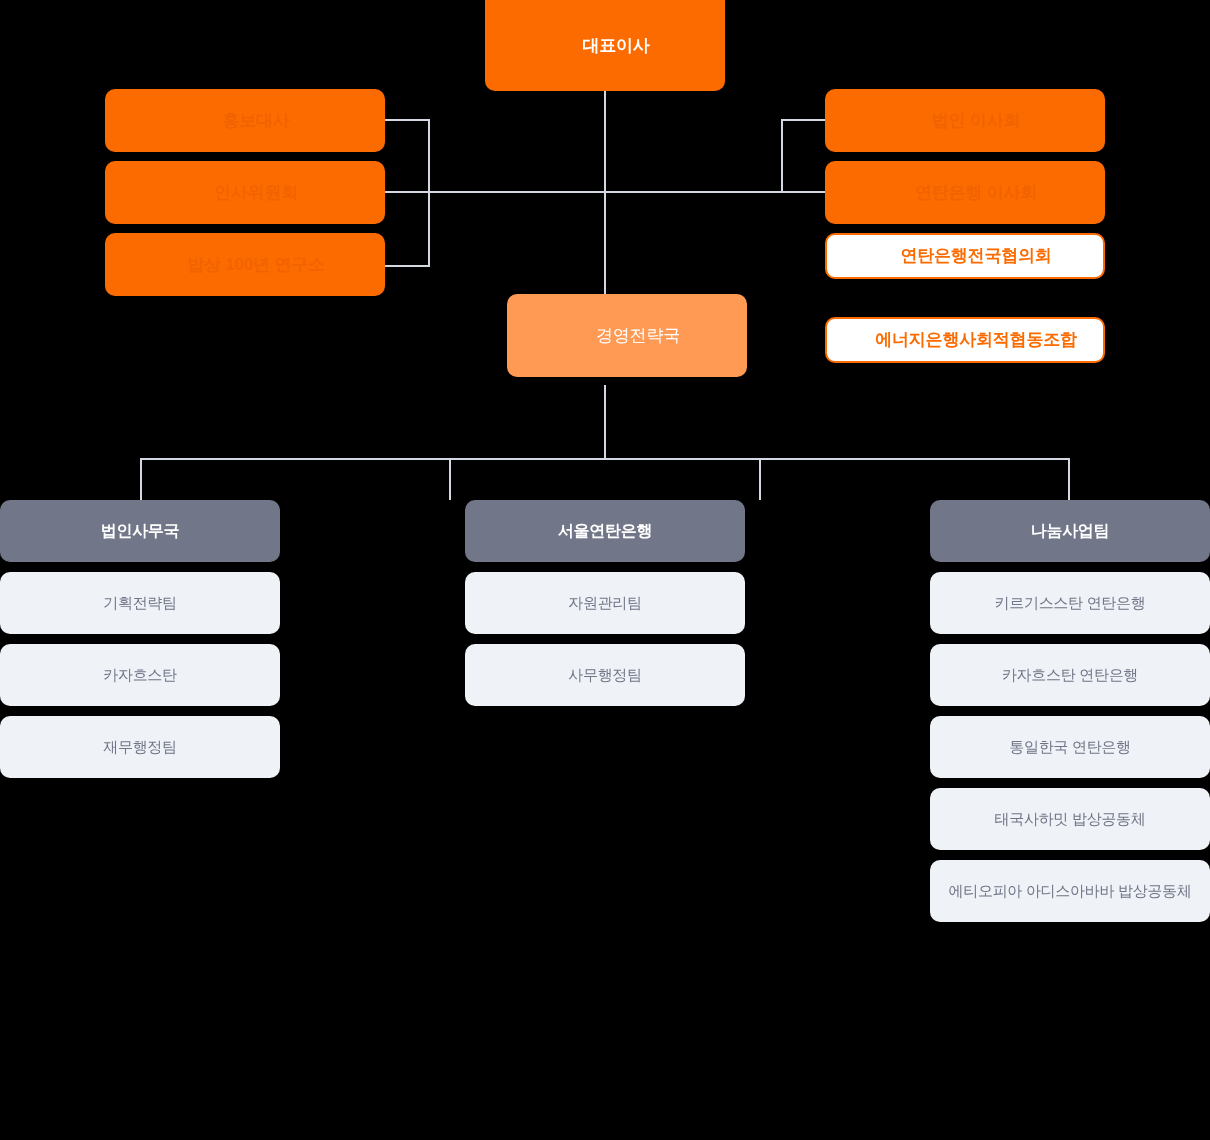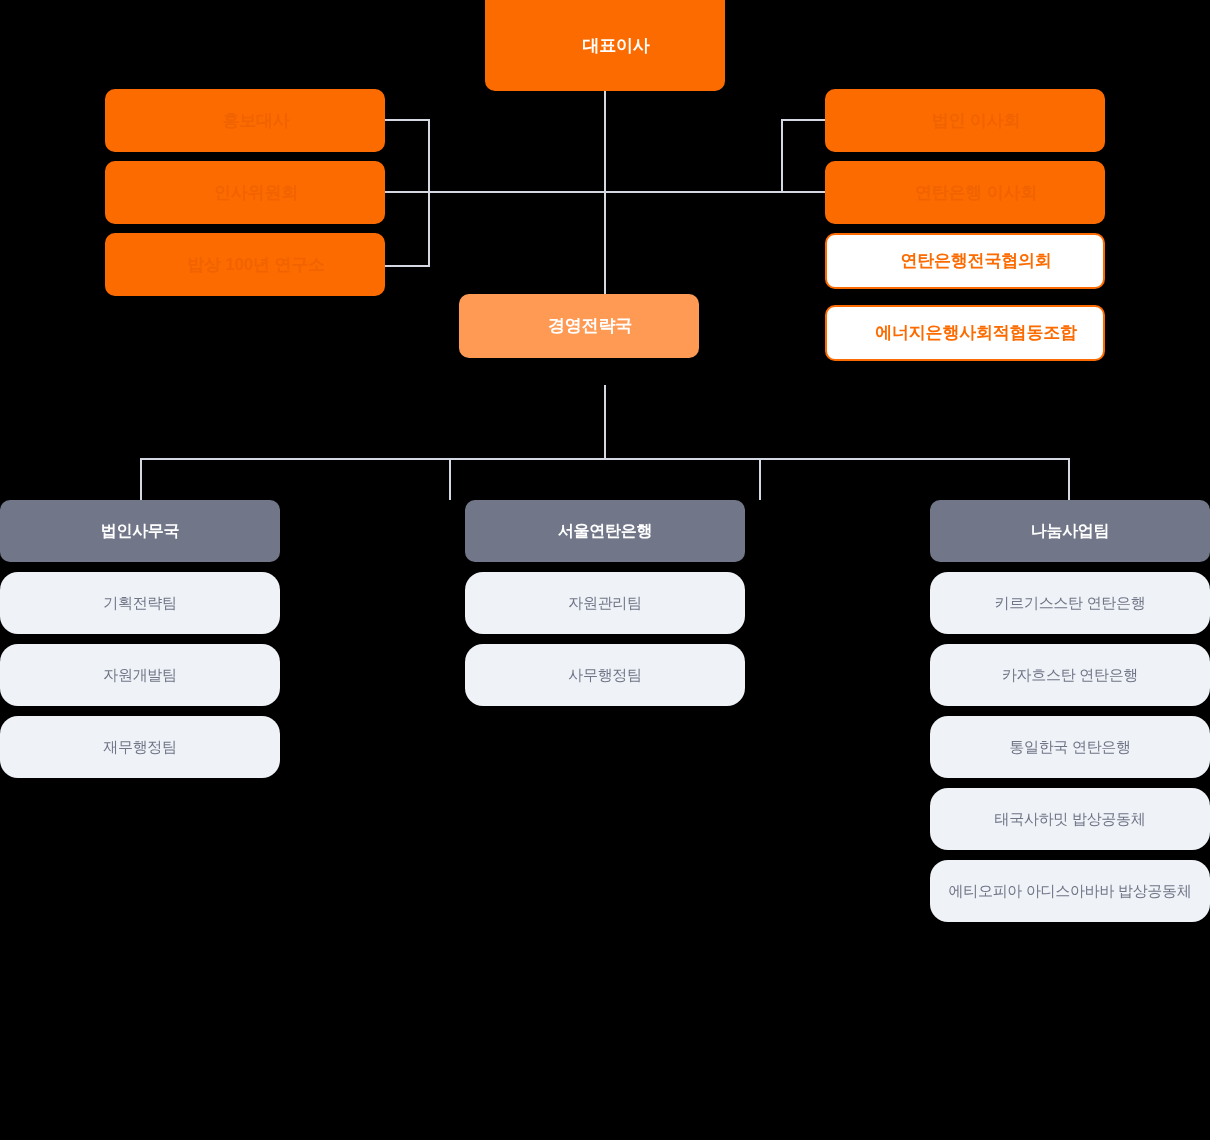--- a/index.html
+++ b/index.html
@@ -64,34 +64,34 @@
   }
 
   
   .node-outline {
     background: #ffffff;
     color: #fc6b00;
     border: 2px solid #fc6b00;
     font-size: 17px;
     font-weight: bold;
     width: 280px;
-    height: 56px;
+    height: 46px;
     left: 825px;
   }
 
   
   .node-strategy {
     background: #ff9a55;
     color: #ffffff;
     font-size: 17px;
-    font-weight: bold;
-    left: 459px;
+    font-weight: normal;
+    left: 507px;
     top: 294px;
     width: 240px;
-    height: 64px;
+    height: 83px;
   }
 
   
   .columns {
     position: absolute;
     left: 0px;
     top: 500px;
     width: 1210px;
     display: flex;
     justify-content: space-between;
@@ -112,21 +112,21 @@
     font-weight: bold;
     display: flex;
     align-items: center;
     justify-content: center;
     text-align: center;
     letter-spacing: -0.3px;
     box-sizing: border-box;
   }
   .dept-item {
     height: 62px;
-    border-radius: 18px;
+    border-radius: 10px;
     background: #eff2f7;
     color: #6f7486;
     font-size: 15px;
     font-weight: normal;
     display: flex;
     align-items: center;
     justify-content: center;
     text-align: center;
     letter-spacing: -0.3px;
     box-sizing: border-box;
@@ -167,28 +167,28 @@
 
   <div class="node node-strategy">경영전략국</div>
 
   <div class="node node-faded" style="left:105px; top:89px;">홍보대사</div>
   <div class="node node-faded" style="left:105px; top:161px;">인사위원회</div>
   <div class="node node-faded" style="left:105px; top:233px;">밥상 100년 연구소</div>
 
   <div class="node node-faded" style="left:825px; top:89px;">법인 이사회</div>
   <div class="node node-faded" style="left:825px; top:161px;">연탄은행 이사회</div>
   <div class="node node-outline" style="top:233px;">연탄은행전국협의회</div>
-  <div class="node node-outline" style="top:305px;">에너지은행사회적협동조합</div>
+  <div class="node node-outline" style="top:317px;">에너지은행사회적협동조합</div>
 
   <div class="columns">
 
     <div class="column">
       <div class="dept-header">법인사무국</div>
       <div class="dept-item">기획전략팀</div>
-      <div class="dept-item">자원개발팀</div>
+      <div class="dept-item">카자흐스탄</div>
       <div class="dept-item">재무행정팀</div>
     </div>
 
     <div class="column">
       <div class="dept-header">서울연탄은행</div>
       <div class="dept-item">자원관리팀</div>
       <div class="dept-item">사무행정팀</div>
     </div>
 
     <div class="column">

